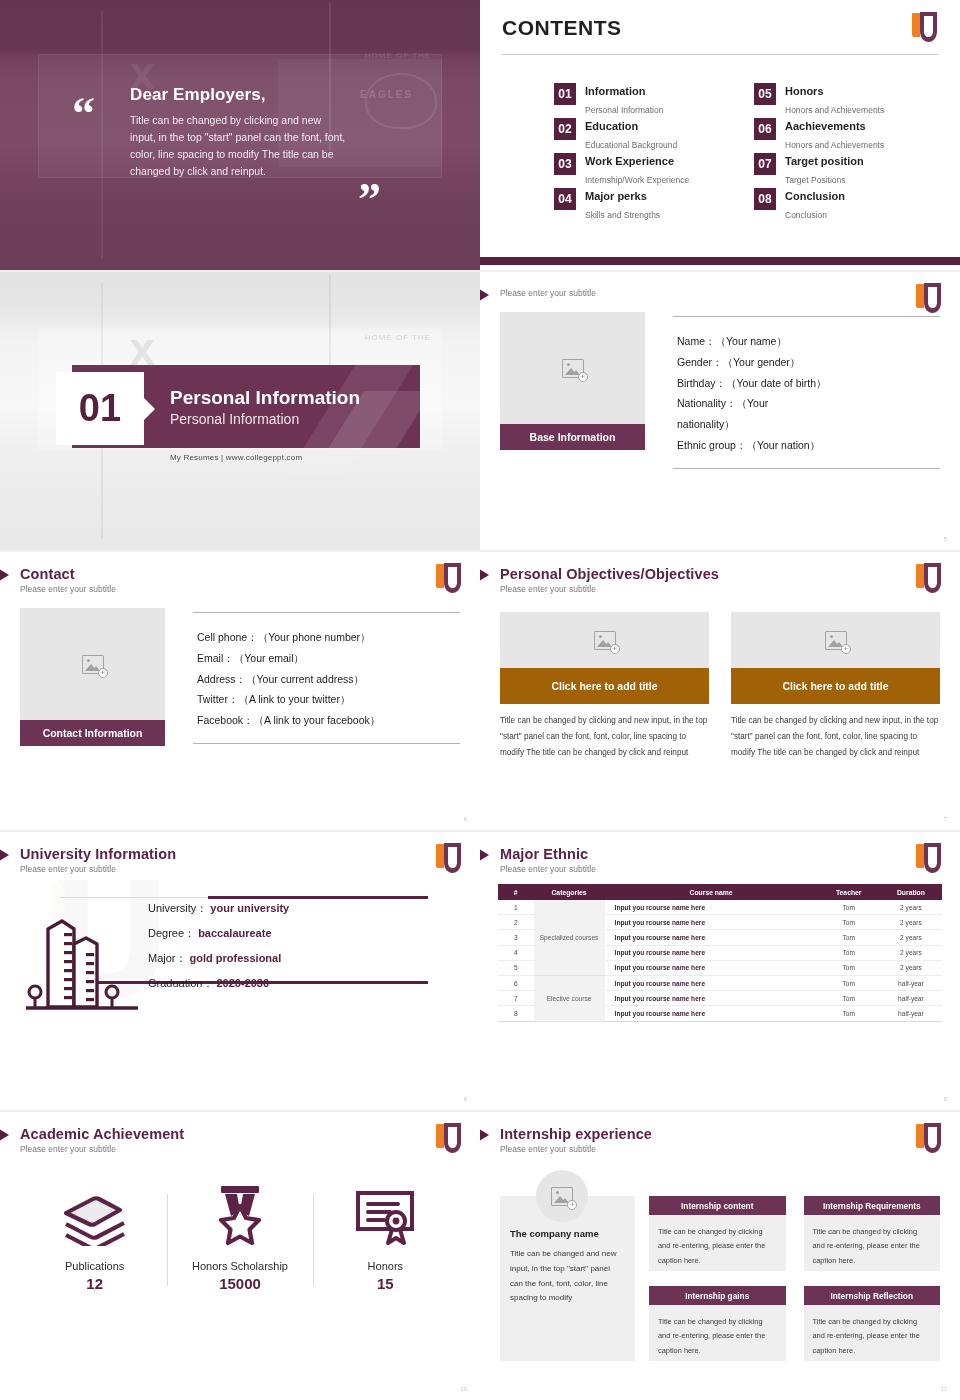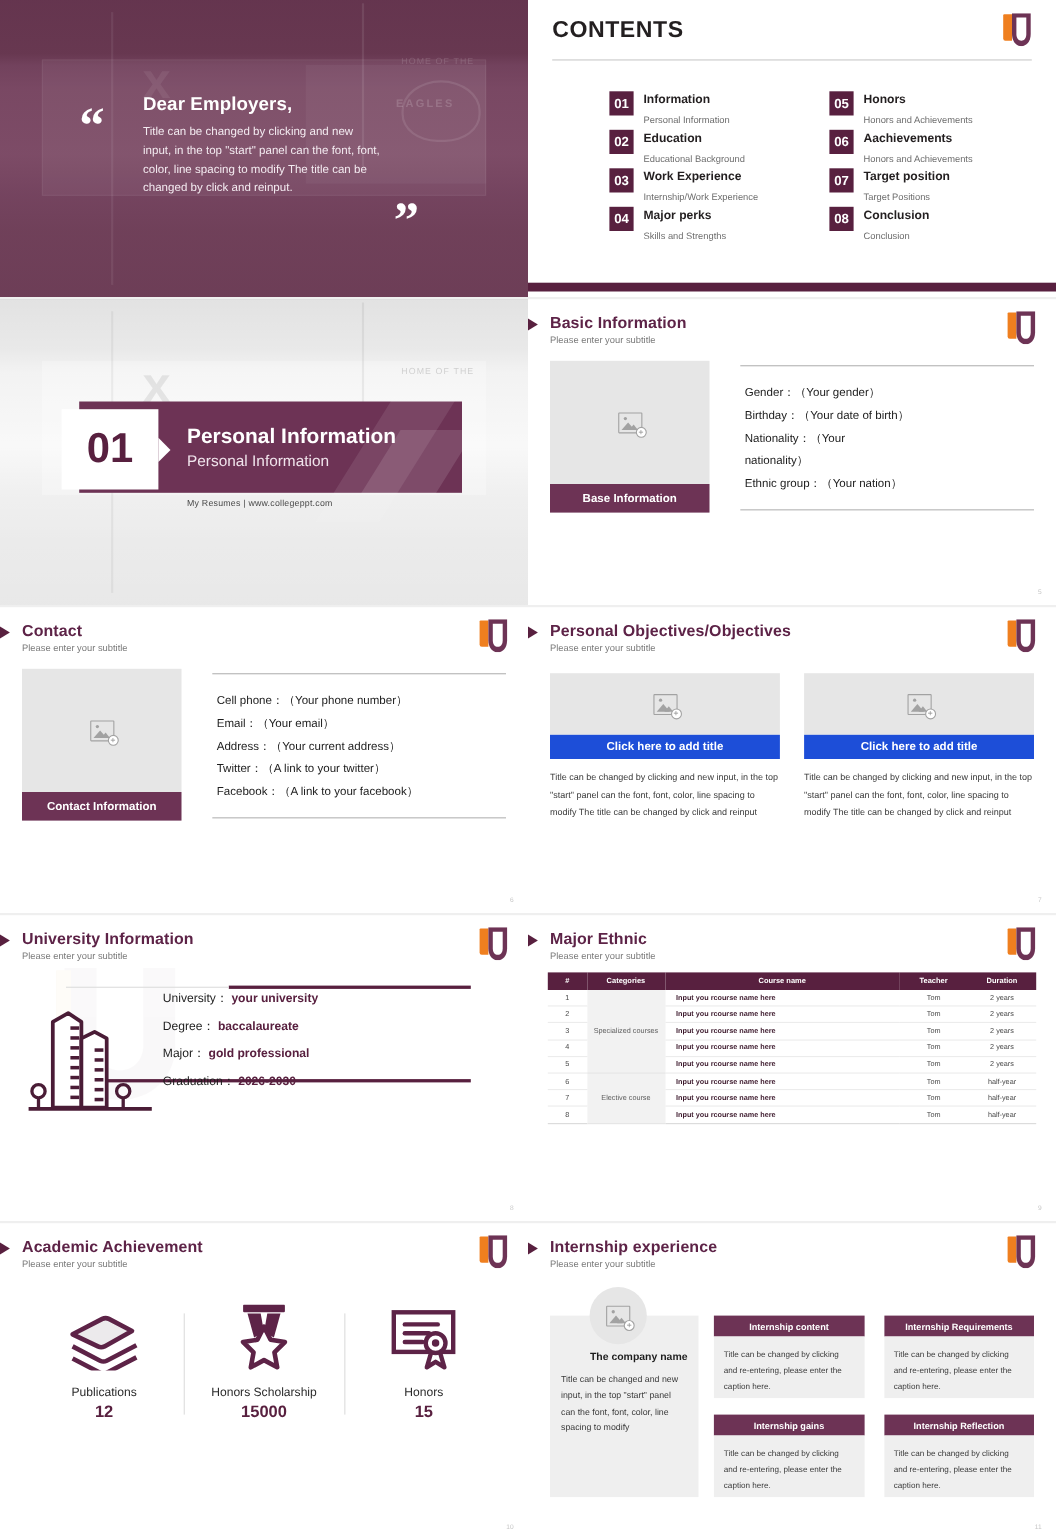--- a/index.html
+++ b/index.html
@@ -100,21 +100,21 @@
   .imgicon .mtn2 { position:absolute; left:9px; bottom:2px; width:0;height:0;
      border-left:4px solid transparent; border-right:4px solid transparent; border-bottom:5px solid #a2a2a2; }
   .imgicon .sun { position:absolute; left:4px; top:3px; width:3px;height:3px; background:#a2a2a2; border-radius:50%; }
   .imgicon .plus { position:absolute; right:-5px; bottom:-5px; width:10px; height:10px; border-radius:50%;
      background:#fff; border:1.4px solid #a2a2a2; color:#8d8d8d; font-size:8px; line-height:7px; text-align:center; }
 
   
   .twocol { display:flex; gap:22px; padding:14px 20px 0 20px; }
   .card { flex:1; }
   .card .img { height:56px; background:#e6e6e6; display:flex; align-items:center; justify-content:center; }
-  .card .ttl { height:22px; background:#1d4ed8; color:#fff; font-size:10.5px; font-weight:bold;
+  .card .ttl { height:36px; background:#a16207; color:#fff; font-size:10.5px; font-weight:bold;
      display:flex; align-items:center; justify-content:center; }
   .card .body { font-size:8.2px; color:#3a3a3a; line-height:1.95; margin-top:9px; }
 
   
   .uniwrap { position:relative; padding:12px 20px 0 20px; height:215px; }
   .uniwm { position:absolute; left:50px; top:6px; width:118px; height:120px; opacity:.13; }
   .unibox { position:absolute; left:60px; right:52px; top:22px; }
   .unibox .tline { height:3px; background:#58203f; margin-left:148px; }
   .unibox .bline { height:3px; background:#58203f; margin-top:82px; }
   .unibox .thin { position:absolute; left:0; top:1px; width:148px; height:1px; background:#ddd; }
@@ -138,21 +138,21 @@
   .ach + .ach::before { content:""; position:absolute; left:0; top:10px; bottom:6px; width:1px; background:#dcdcdc; }
   .ach .ic { height:62px; display:flex; align-items:flex-end; justify-content:center; }
   .ach .lbl { font-size:11px; color:#2b2b2b; margin-top:14px; }
   .ach .val { font-size:15px; font-weight:bold; color:#58203f; margin-top:3px; }
 
   
   .intwrap { display:flex; padding:16px 20px 0 20px; gap:14px; }
   .company { width:135px; flex:0 0 135px; background:#efefef; padding:32px 10px 10px 10px; position:relative; }
   .company .avatar { position:absolute; left:36px; top:-26px; width:52px; height:52px; border-radius:50%;
      background:#e6e6e6; display:flex; align-items:center; justify-content:center; }
-  .company .cn { font-size:9.5px; font-weight:bold; color:#1d1d1d; text-align:right; margin-bottom:8px; }
+  .company .cn { font-size:9.5px; font-weight:bold; color:#1d1d1d; text-align:left; margin-bottom:8px; }
   .company .ct { font-size:8px; color:#3a3a3a; line-height:1.85; }
   .intgrid { flex:1; display:grid; grid-template-columns:1fr 1fr; gap:15px 18px; }
   .intcell .h { background:#6d3355; color:#fff; font-size:8.3px; font-weight:bold; text-align:center; padding:4.5px 0; }
   .intcell .b { background:#efefef; font-size:7.4px; color:#3a3a3a; line-height:1.95; padding:10px 9px; height:56px; }
 </style>
 </head>
 <body>
 
 <div class="grid">
 
@@ -239,21 +239,20 @@
       <span class="tip"></span>
     </div>
     <div class="dtitle">Personal Information</div>
     <div class="dsub">Personal Information</div>
     <div class="dfoot">My Resumes  |  www.collegeppt.com</div>
   </div>
 
   <div class="slide">
     <div class="hdr">
       <span class="arrow"></span>
-      <h3>Basic Information</h3>
       <div class="sub">Please enter your subtitle</div>
       <span class="logo">
           <span class="o"></span>
         <svg class="u" viewBox="0 0 19 30">
             <path d="M1 0h17v19c0 7-4 11-8.5 11S1 26 1 19z" fill="#6d3355"></path>
             <path d="M5 4h9v15c0 4-2 6-4.5 6S5 23 5 19z" fill="#fff"></path>
           </svg>
         </span>
     </div>
     <div class="infowrap">
@@ -264,20 +263,21 @@
               <i class="mtn"></i>
               <i class="mtn2"></i>
               <i class="plus">+</i>
             </span>
         </div>
         <div class="cap">Base Information</div>
       </div>
       <div class="fields">
         <div class="topline"></div>
         <ul>
+          <li>Name：（Your name）</li>
           <li>Gender：（Your gender）</li>
           <li>Birthday：（Your date of birth）</li>
           <li>Nationality：（Your</li>
           <li>nationality）</li>
           <li>Ethnic group：（Your nation）</li>
         </ul>
         <div class="botline"></div>
       </div>
     </div>
     <span class="pagenum">5</span>

